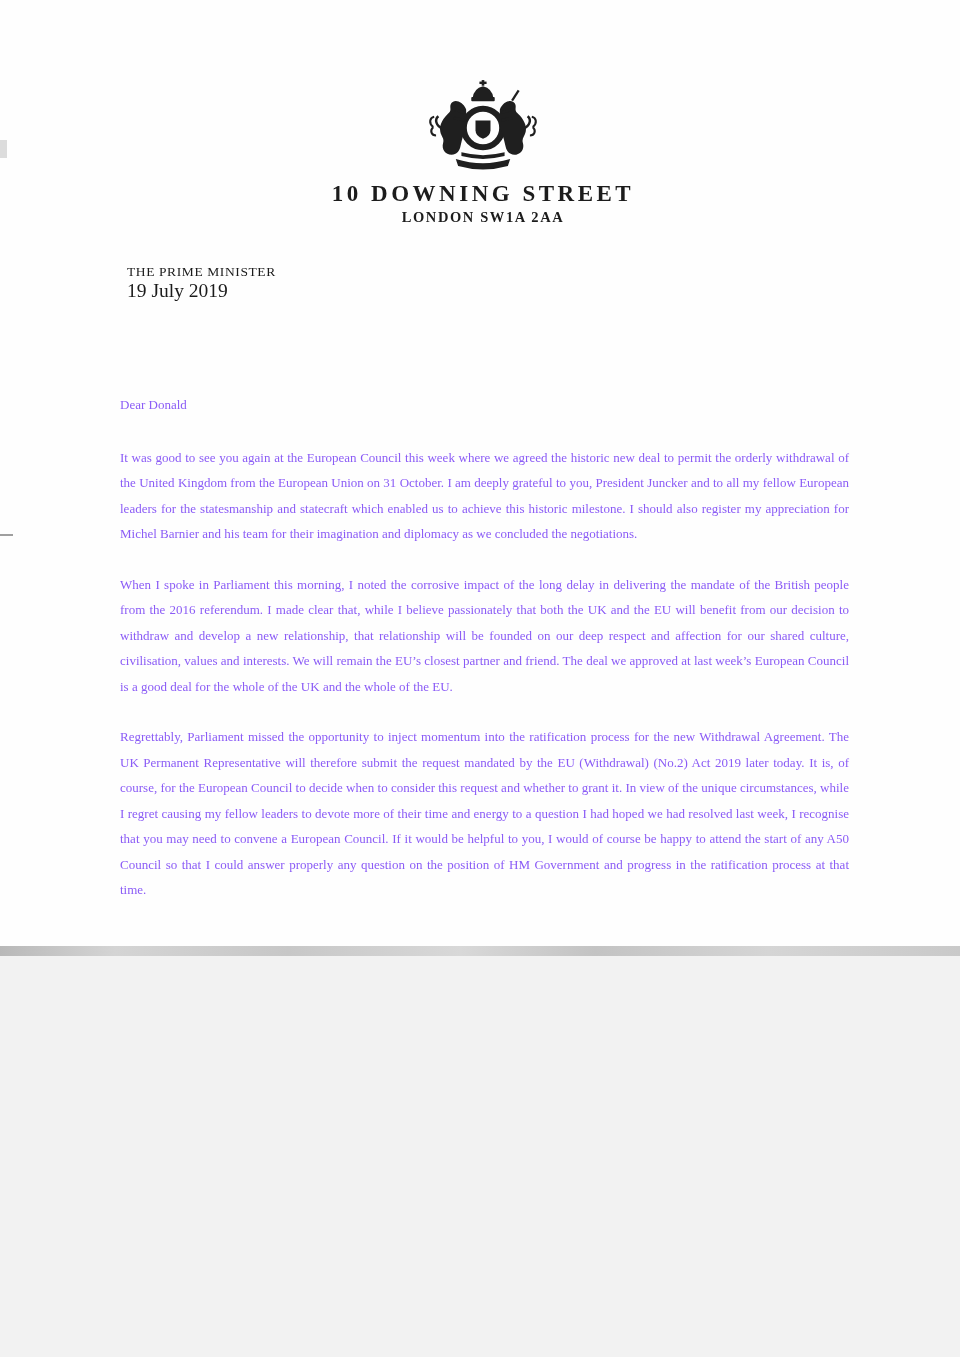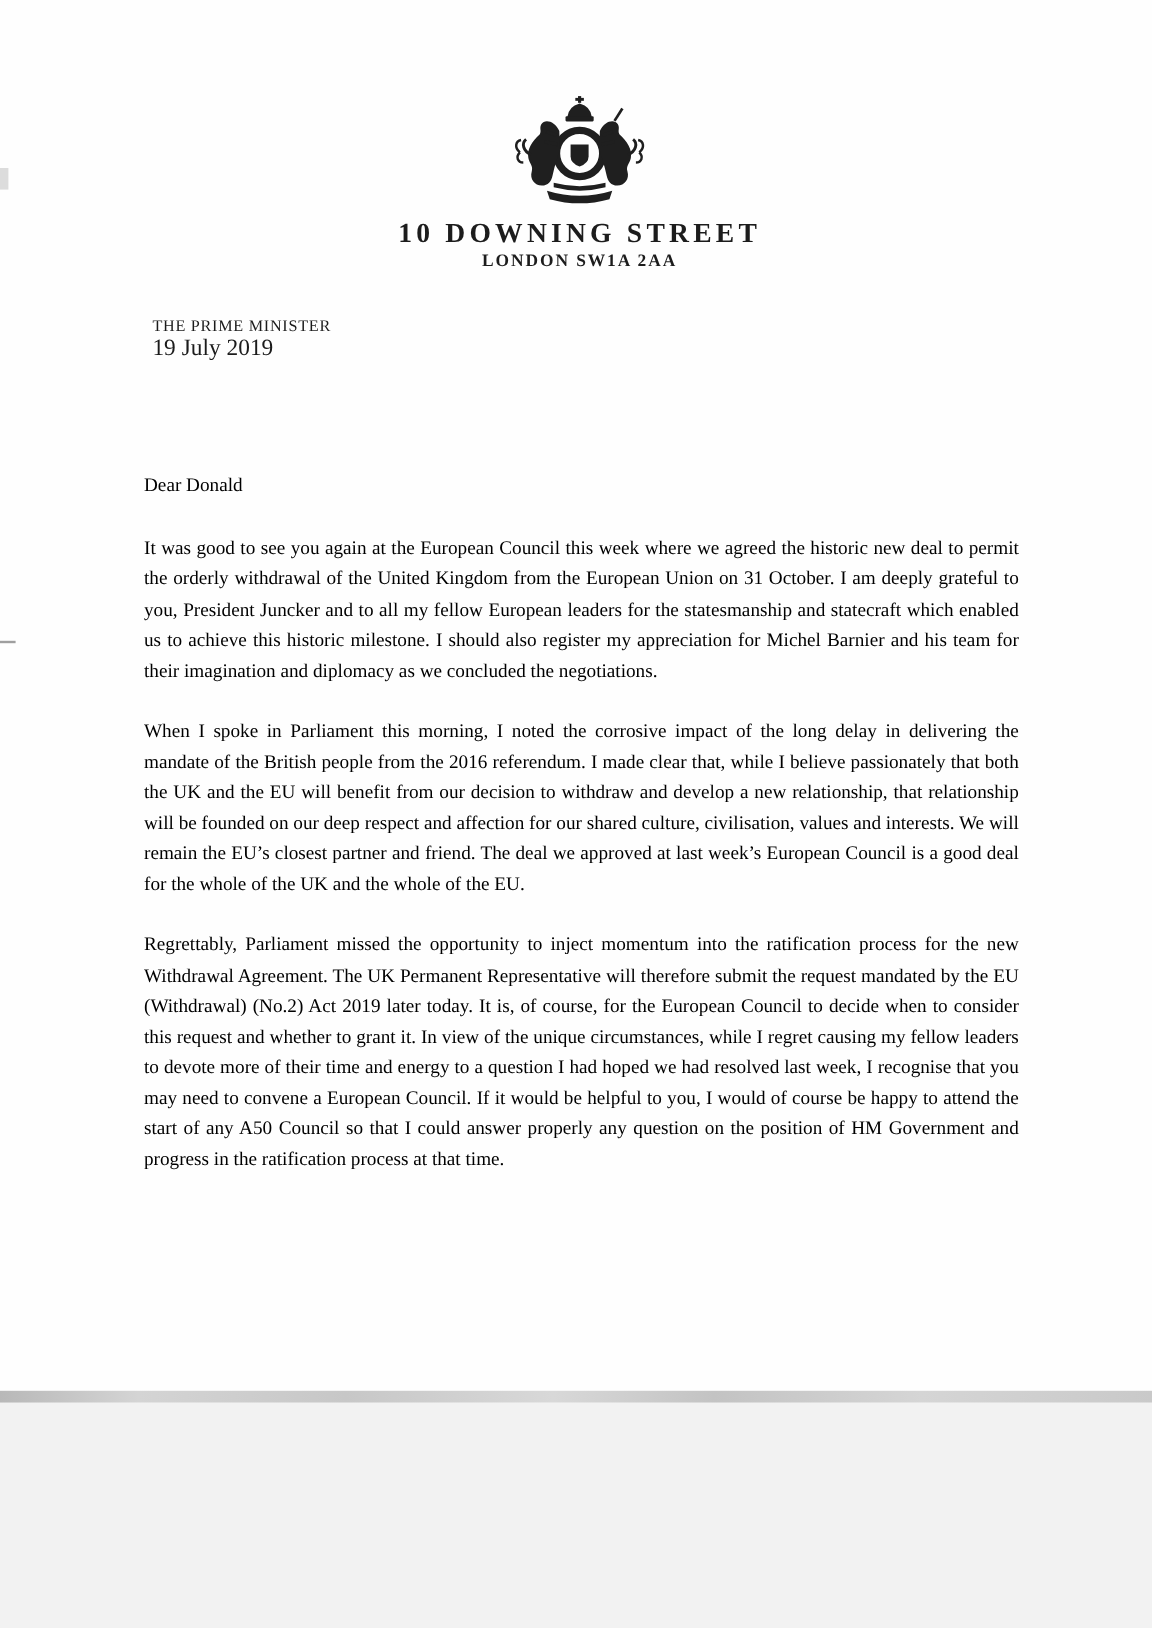--- a/index.html
+++ b/index.html
@@ -3,21 +3,21 @@
 <meta charset="utf-8">
 <style>
   html, body { margin:0; padding:0; }
   body {
     width:960px; height:1357px;
     background:#f2f2f2;
     font-family:"Liberation Serif","DejaVu Serif",serif;
   }
   .page {
     position:relative;
-    width:960px; height:1169px;
+    width:960px; height:956px;
     background:#fefefe;
     overflow:hidden;
     color:#1b1b1b;
   }
   
   .letterhead {
     position:absolute; top:80px; left:0; width:100%;
     text-align:center;
     transform:translateX(3px);
   }
@@ -33,22 +33,22 @@
   
   .meta-row {
     position:absolute; top:264px; left:127px; right:110px;
     display:flex; justify-content:space-between; align-items:baseline;flex-direction:column;
   }
   .sender { font-size:13.5px; letter-spacing:0.6px; white-space:nowrap; }
   .date   { font-size:19.5px; white-space:nowrap; }
   
   .letter-body {
     position:absolute; top:392px; left:120px; width:730px;
-    font-size:16px; line-height:25.5px; text-align:justify;
-    color:#000000;
+    font-size:13px; line-height:25.5px; text-align:justify;
+    color:#8b5cf6;
   }
   .salutation { margin:0 0 27px 0; text-align:left; }
   .para { margin:0 1px 25px 0; }
   
   .scan-bottom {
     position:absolute; left:0; right:0; bottom:0; height:10px;
     background:linear-gradient(to right,
       #b8b8b8, #d4d4d4 12%, #c7c7c7 30%, #d8d8d8 48%,
       #c3c3c3 62%, #d5d5d5 80%, #c9c9c9);
   }

